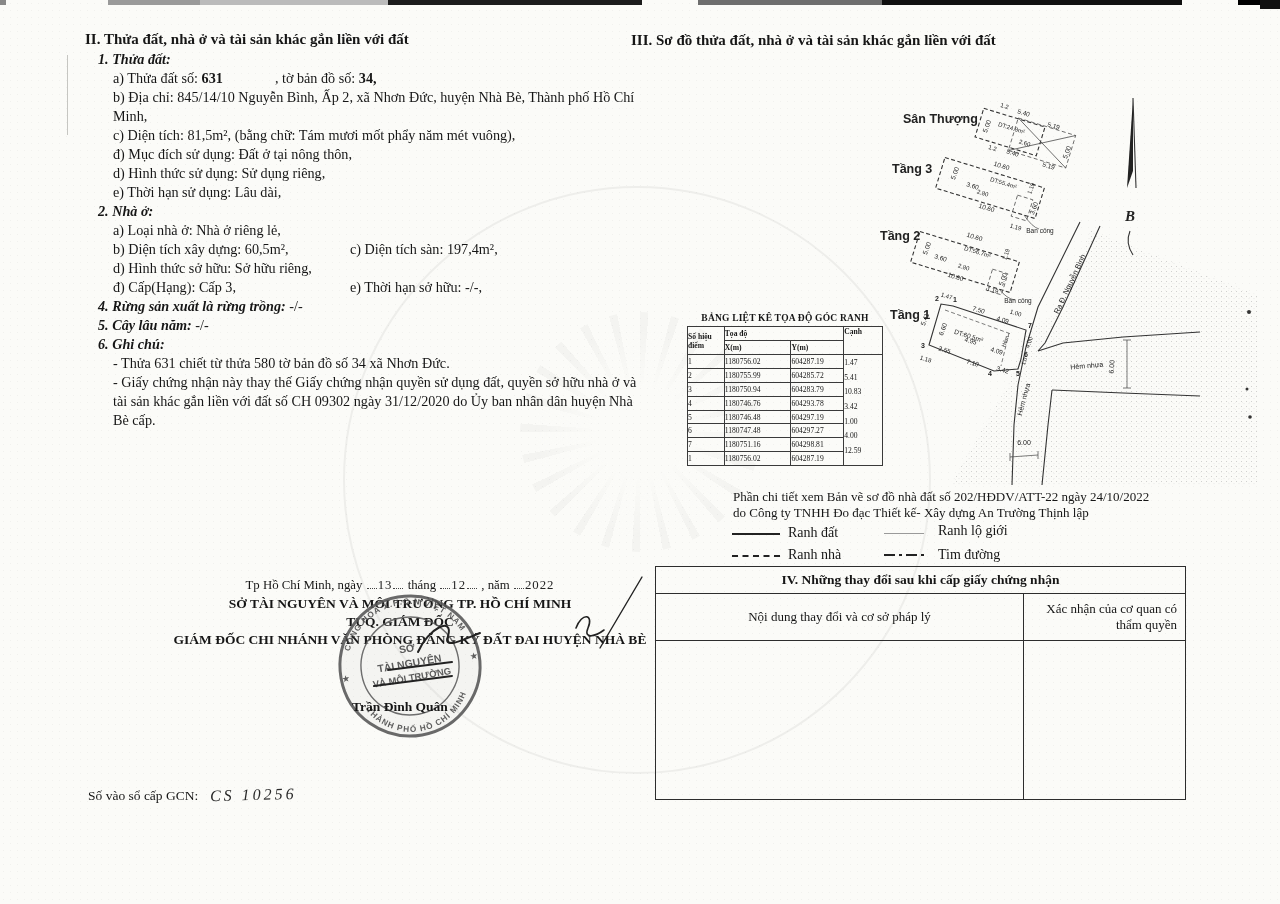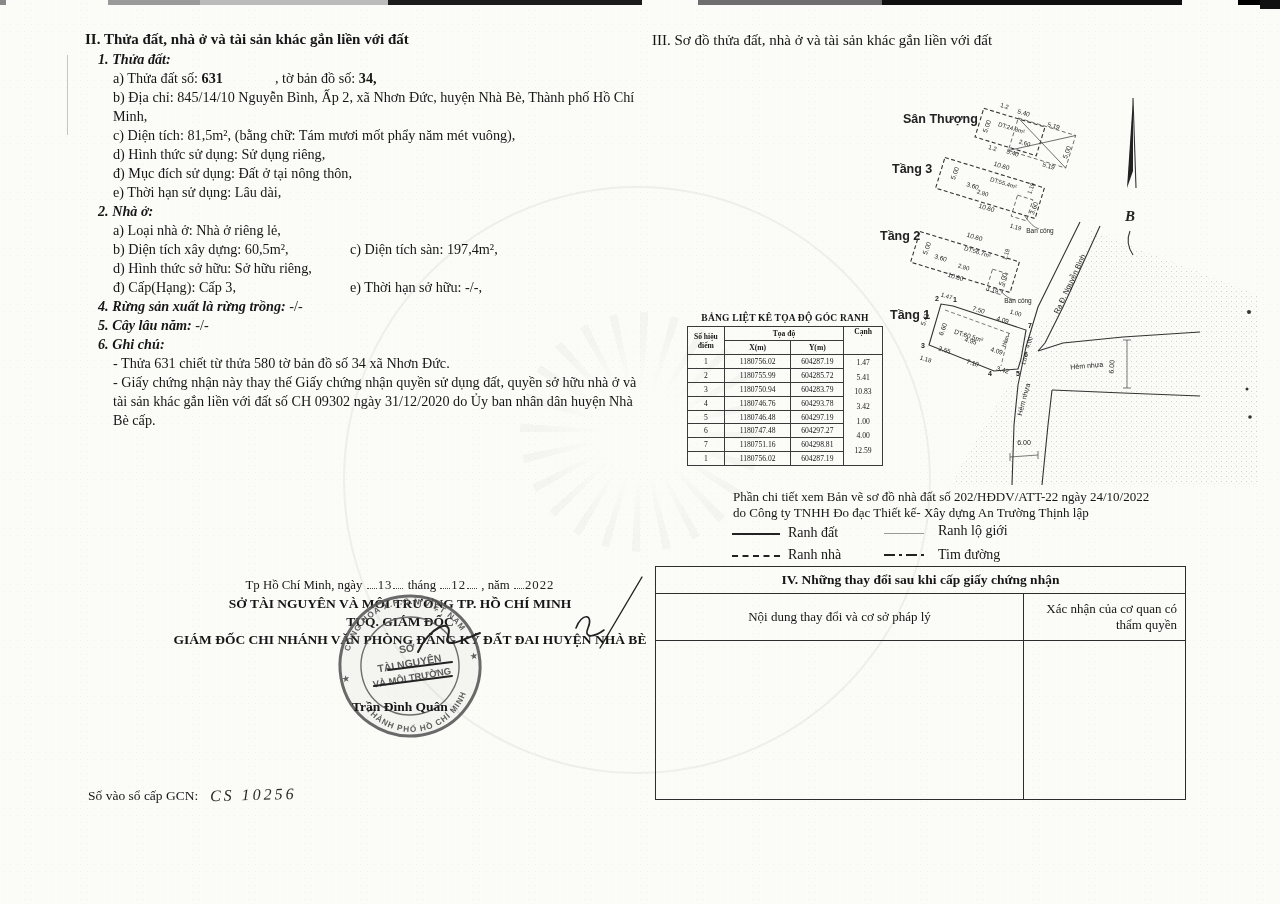--- a/index.html
+++ b/index.html
@@ -17,33 +17,33 @@
   
   .sec2{position:absolute;left:85px;top:30px;width:557px;font-size:14.2px;line-height:19px}
   .sec2 .h{font-weight:bold;font-size:15px;margin-bottom:1px}
   .sec2 .sh{font-weight:bold;font-style:italic;padding-left:13px}
   .sec2 .it{padding-left:28px}
   .sec2 .cols{display:flex}
   .sec2 .c1{width:237px;flex:0 0 auto}
   .sec2 .nv{font-weight:normal;font-style:normal}
   .wgap{display:inline-block;width:52px}
   
-  .sec3h{position:absolute;left:652px;top:32px;width:580px;font-weight:normal;font-size:15px}
+  .sec3h{position:absolute;left:631px;top:32px;width:580px;font-weight:bold;font-size:15px}
   
   #plan-svg{position:absolute;left:640px;top:85px;width:620px;height:410px}
   #plan-svg text{font-family:"Liberation Sans",sans-serif;fill:#222}
   #plan-svg .north{font-family:"Liberation Serif",serif;font-style:italic}
   #plan-svg .dash{stroke-dasharray:4 2.5;stroke-width:1.1;stroke:#333;fill:none}
   #plan-svg .thin{stroke-width:0.7;stroke:#444;fill:none}
   #plan-svg .solid{stroke-width:1.1;stroke:#333;fill:none}
   
   .coordwrap{position:absolute;left:687px;top:313px;width:196px;font-family:Liberation Serif, serif}
   .ctitle{font-size:9.5px;font-weight:bold;text-align:center;margin-bottom:3px;letter-spacing:.2px}
   table.ctable{border-collapse:collapse;width:100%}
-  table.ctable td{border:1px solid #3a3a3a;font-size:7.6px;text-align:center;padding:0;height:12.9px}
+  table.ctable td{border:1px solid #3a3a3a;font-size:7.6px;text-align:left;padding:0;height:12.9px}
   table.ctable thead td{font-weight:bold;height:13px}
   td.cp{width:36px} td.cx{width:66px} td.cy{width:52px} td.cedge{width:38px;vertical-align:top;padding:0}
   .edgeflex{display:flex;flex-direction:column;justify-content:space-around;height:103px}
   .edgeflex span{font-size:7.6px}
   
   .dnote{position:absolute;left:733px;top:489px;width:480px;font-size:13px;line-height:16px}
   .legend-label{position:absolute;font-size:14px}
   .sw{position:absolute;height:0}
   .sw.solid{border-top:2px solid #222}
   .sw.thin{border-top:1px solid #9a9a9a}
@@ -94,22 +94,22 @@
   <div class="sec2">
     <div class="h">II. Thửa đất, nhà ở và tài sản khác gắn liền với đất</div>
     <div class="sh">1. Thửa đất:</div>
     <div class="it">
       <span>a) Thửa đất số:</span>
       <b>631</b><span class="wgap"></span><span>, tờ bản đồ số:</span>
       <b>34,</b>
     </div>
     <div class="it">b) Địa chỉ: 845/14/10 Nguyễn Bình, Ấp 2, xã Nhơn Đức, huyện Nhà Bè, Thành phố Hồ Chí Minh,</div>
     <div class="it">c) Diện tích: 81,5m², (bằng chữ: Tám mươi mốt phẩy năm mét vuông),</div>
+    <div class="it">đ) Mục đích sử dụng: Đất ở tại nông thôn,</div>
     <div class="it">d) Hình thức sử dụng: Sử dụng riêng,</div>
-    <div class="it">đ) Mục đích sử dụng: Đất ở tại nông thôn,</div>
     <div class="it">e) Thời hạn sử dụng: Lâu dài,</div>
     <div class="sh">2. Nhà ở:</div>
     <div class="it">a) Loại nhà ở: Nhà ở riêng lẻ,</div>
     <div class="it cols">
       <span class="c1">b) Diện tích xây dựng: 60,5m²,</span>
       <span>c) Diện tích sàn: 197,4m²,</span>
     </div>
     <div class="it">d) Hình thức sở hữu: Sở hữu riêng,</div>
     <div class="it cols">
       <span class="c1">đ) Cấp(Hạng): Cấp 3,</span>

